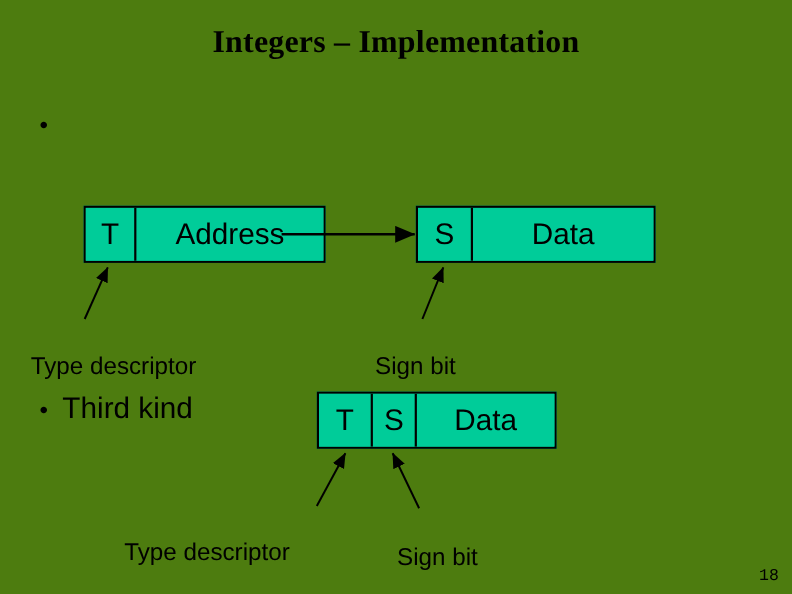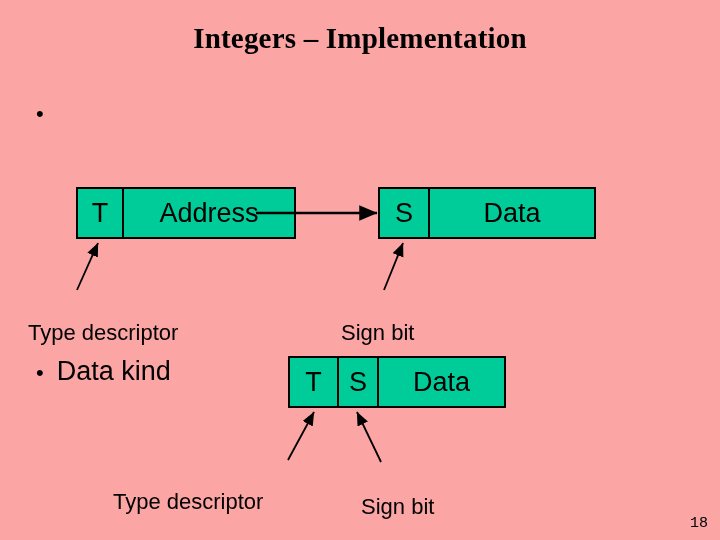--- a/index.html
+++ b/index.html
@@ -4,21 +4,21 @@
 <style>
   html, body {
     margin: 0;
     padding: 0;
     background: #ffffff;
   }
   #slide {
     position: relative;
     width: 720px;
     height: 540px;
-    background: #fca5a5;
+    background: #4d7c0f;
     overflow: hidden;
     font-family: "Liberation Sans", sans-serif;
     color: #000000;
   }
 
   
   #slide-title {
     position: absolute;
     left: 0;
     top: 22px;
@@ -143,21 +143,21 @@
   <div id="box-sign-data" class="mem-box">
     <div id="cell-s-1" class="mem-cell">S</div>
     <div id="cell-data-1" class="mem-cell">Data</div>
   </div>
 
   <div id="label-type-descriptor-top" class="caption">Type descriptor</div>
   <div id="label-sign-bit-top" class="caption">Sign bit</div>
 
   <div id="bullet-third" class="bullet-line">
     <span class="bullet-dot">•</span>
-    <span>Data kind</span>
+    <span>Third kind</span>
   </div>
 
   <div id="box-tsdata" class="mem-box">
     <div id="cell-t-2" class="mem-cell">T</div>
     <div id="cell-s-2" class="mem-cell">S</div>
     <div id="cell-data-2" class="mem-cell">Data</div>
   </div>
 
   <div id="label-type-descriptor-bot" class="caption">Type descriptor</div>
   <div id="label-sign-bit-bot" class="caption">Sign bit</div>

